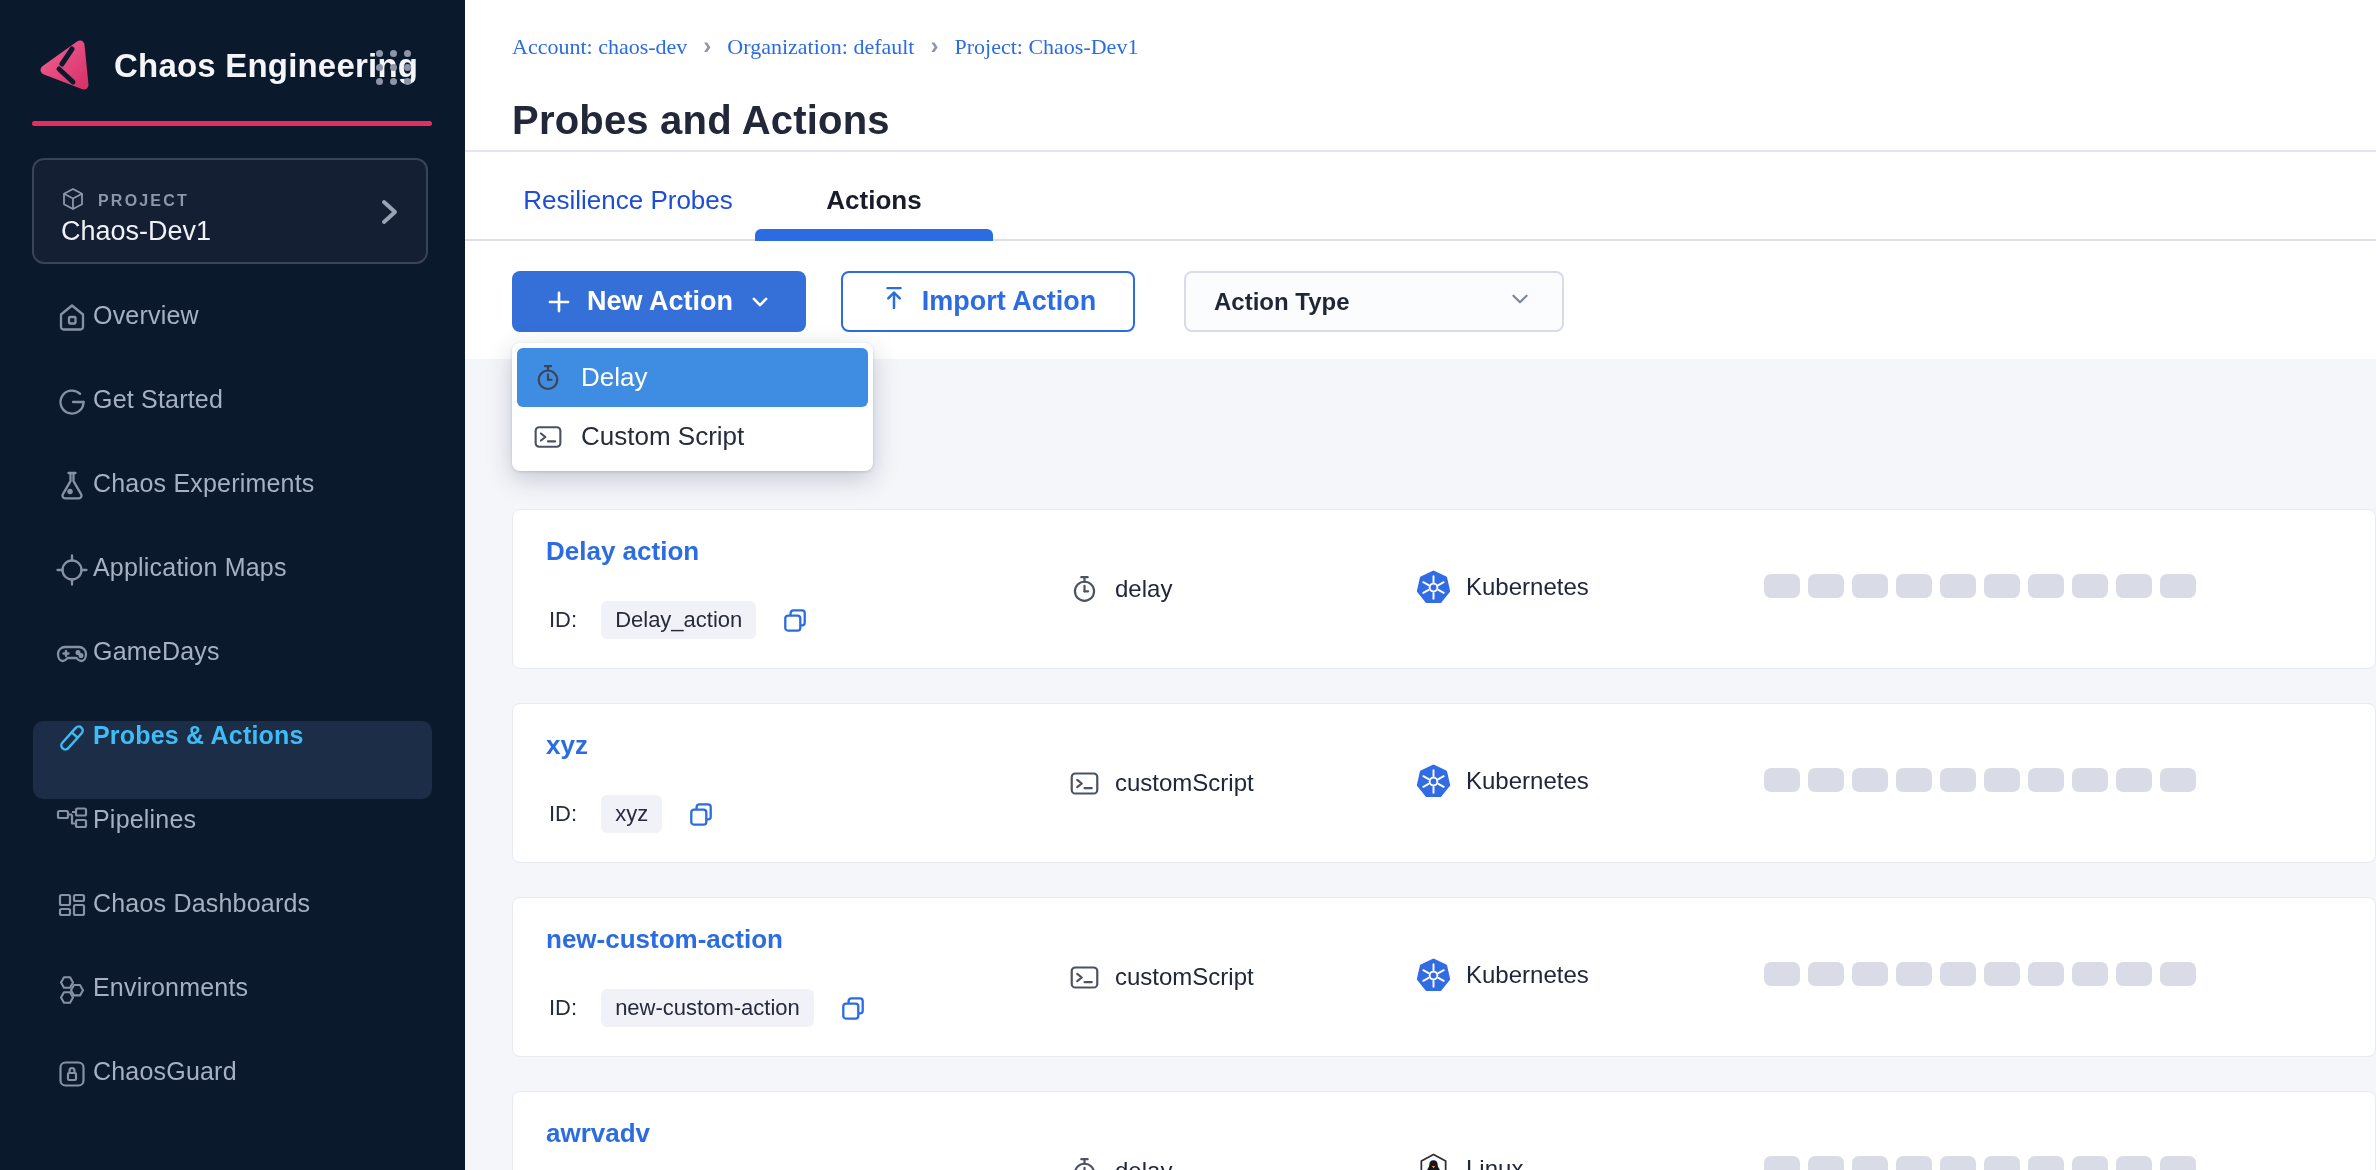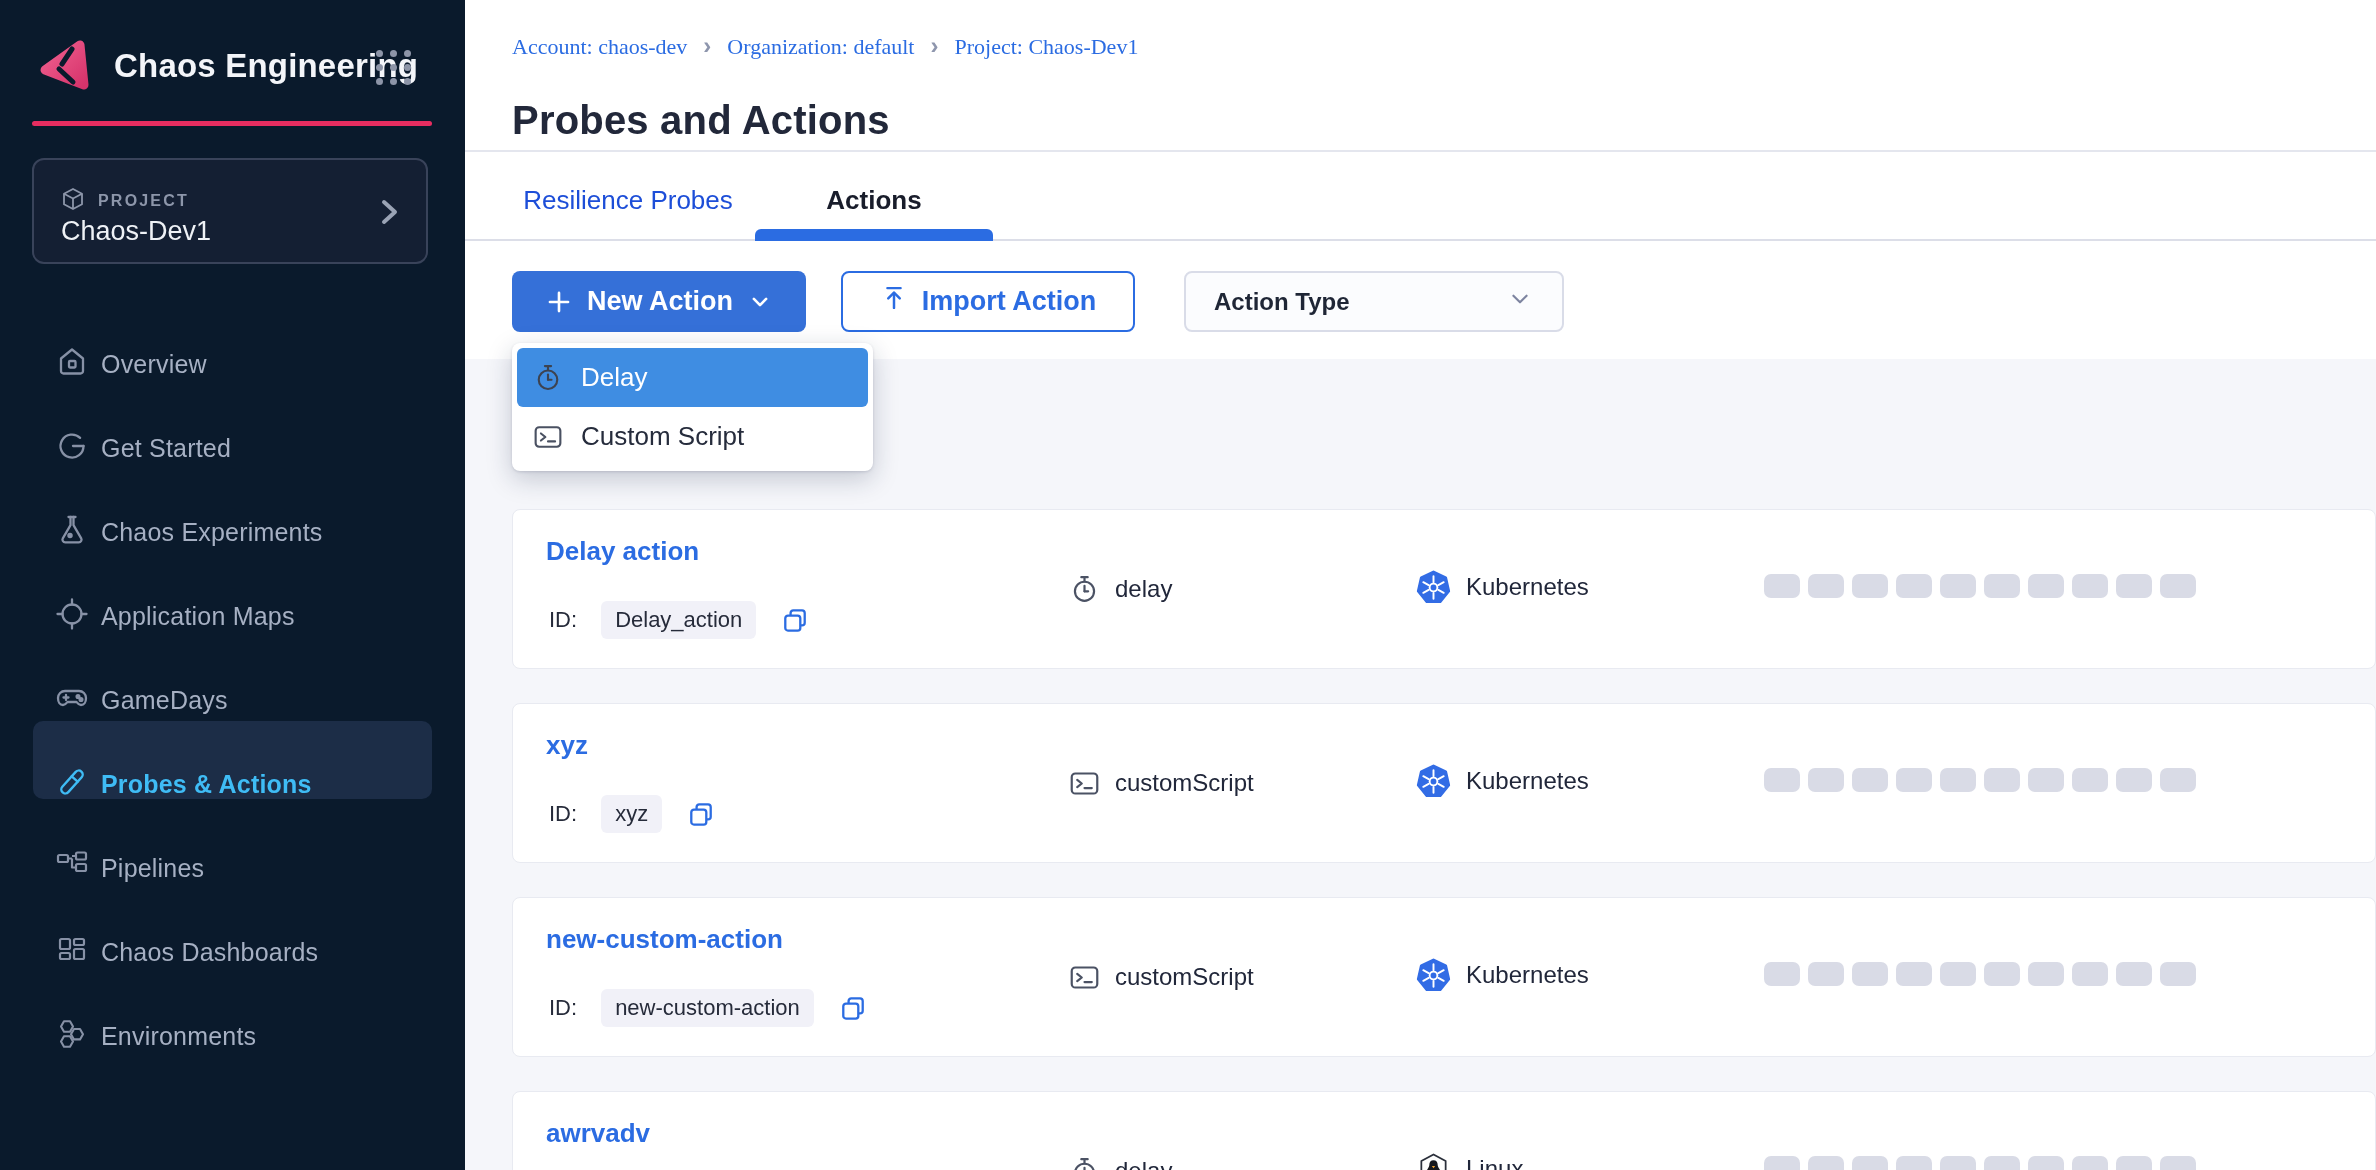--- a/index.html
+++ b/index.html
@@ -21,21 +21,21 @@
   .grid-icon i{width:7px;height:7px;border-radius:50%;background:#8d95a8;}
   .accent-line{position:absolute;left:32px;top:121px;width:400px;height:5px;background:var(--accent-pink);border-radius:3px;}
   .project-card{position:absolute;left:32px;top:158px;width:396px;height:106px;background:#141f33;
     border:2px solid #39435a;border-radius:12px;cursor:pointer;}
   .project-label-row{position:absolute;left:26px;top:26px;display:flex;align-items:center;gap:12px;}
   .project-label{font-size:16px;font-weight:700;letter-spacing:2.2px;color:#8d96aa;}
   .project-name{position:absolute;left:27px;top:56px;font-size:27px;color:#eef1f6;}
   .project-chevron{position:absolute;right:22px;top:34px;width:30px;height:36px;color:#9aa3b5;}
   .nav{position:absolute;left:0;top:301px;width:465px;}
   .nav-item{position:relative;height:78px;margin:0 33px 6px 33px;border-radius:10px;display:flex;
-    align-items:flex-end;padding-left:22px;gap:12px;color:#a6b0c3;cursor:pointer;}
+    align-items:flex-start;padding-left:22px;gap:4px;color:#a6b0c3;cursor:pointer;}
   .nav-item .nav-icon{width:34px;height:34px;color:#8791a6;flex:0 0 auto;}
   .nav-item .nav-icon svg{width:34px;height:34px;display:block;}
   .nav-label{font-size:25px;letter-spacing:.2px;}
   .nav-item.active{background:#1c2d47;color:var(--nav-active);}
   .nav-item.active .nav-icon{color:var(--nav-active);}
   .nav-item.active .nav-label{font-weight:600;}
 
   
   .main{position:absolute;left:465px;top:0;width:1911px;height:1170px;background:#fff;}
   .table-zone{position:absolute;left:0;top:359px;width:1911px;height:811px;background:#f5f6fa;}
@@ -250,20 +250,30 @@
         <div class="nav-item">
     <span class="nav-icon">
             <svg viewBox="0 0 34 34" fill="none" stroke="currentColor" stroke-width="2.1" stroke-linejoin="round">
               <path d="M9 4.3h6l3 5.2-3 5.2H9l-3-5.2z"></path>
               <path d="M19 12h6l3 5.2-3 5.2h-6l-3-5.2z"></path>
               <path d="M9 19.3h6l3 5.2-3 5.2H9l-3-5.2z"></path>
             </svg>
           </span>
     <span class="nav-label">Environments</span>
   </div>
+        <div class="nav-item">
+    <span class="nav-icon">
+            <svg viewBox="0 0 34 34" fill="none" stroke="currentColor" stroke-width="2.2" stroke-linejoin="round">
+              <rect x="5.5" y="5.5" width="23" height="23" rx="5"></rect>
+              <rect x="13" y="16" width="8" height="7" rx="1.2"></rect>
+              <path d="M14.5 16v-2.3a2.5 2.5 0 0 1 5 0V16"></path>
+            </svg>
+          </span>
+    <span class="nav-label">ChaosGuard</span>
+  </div>
       </nav>
   </aside>
 
   <main class="main">
     <div class="table-zone"></div>
 
     <div class="breadcrumb">
         <span class="crumb">
     <a>Account: chaos-dev</a>
     <span class="sep">›</span>

